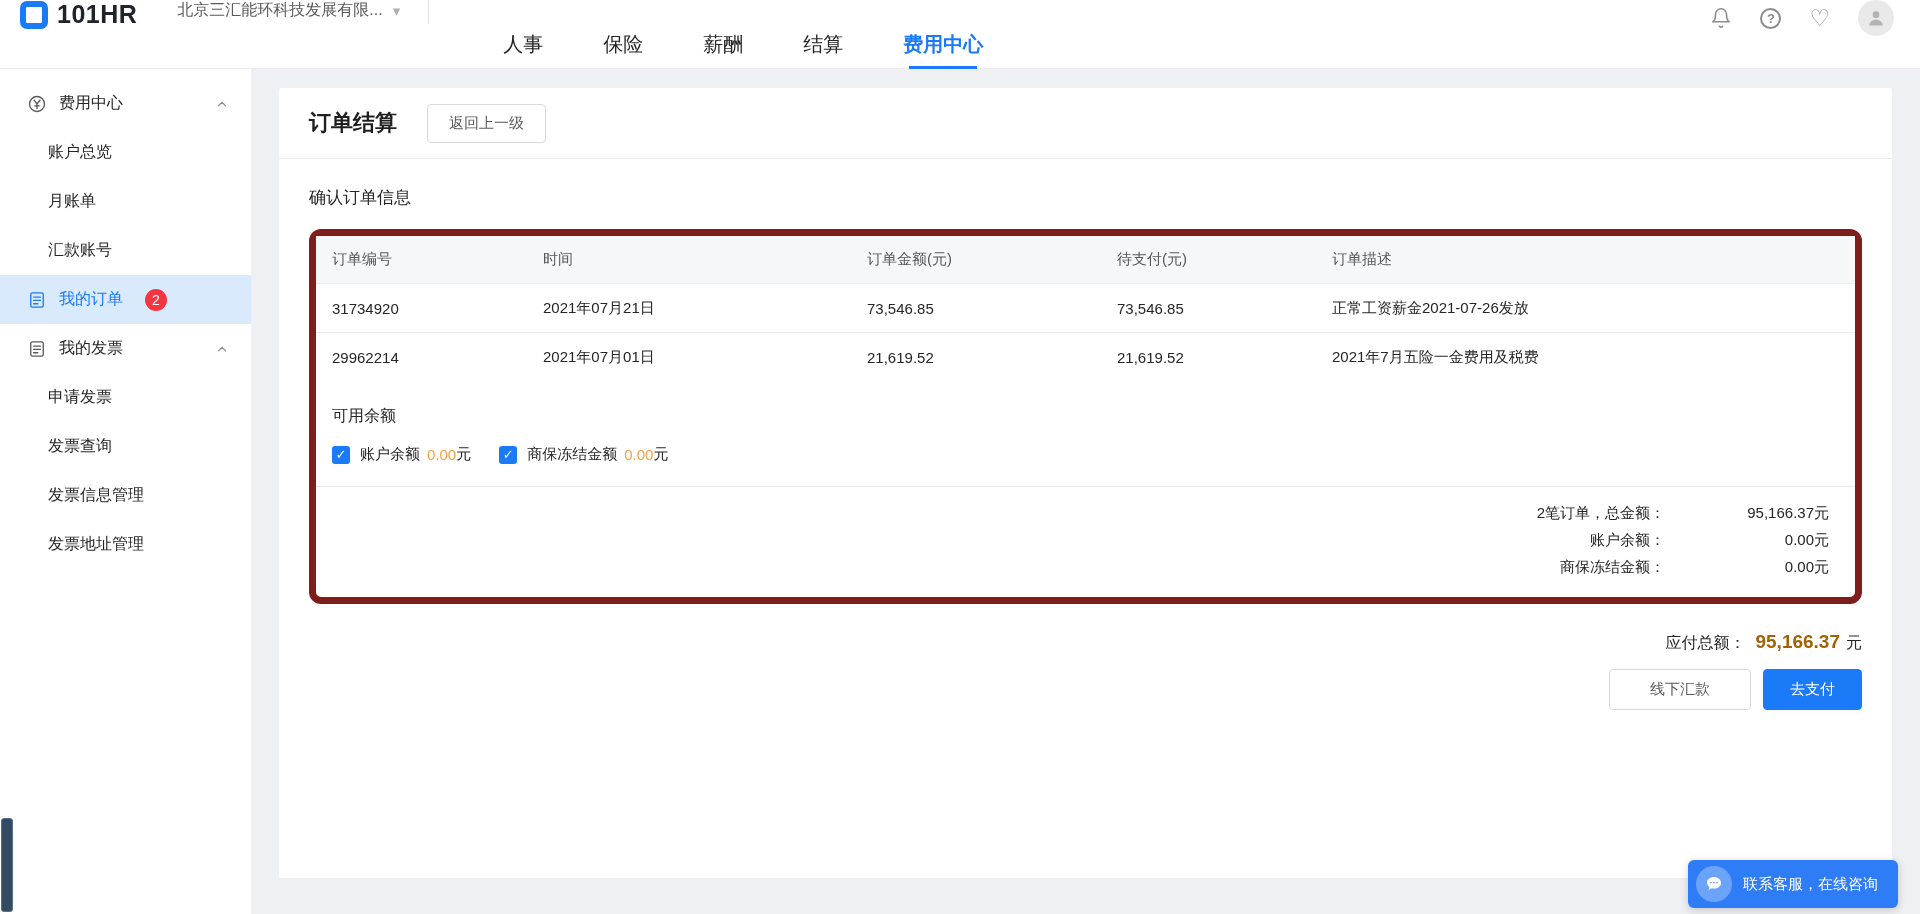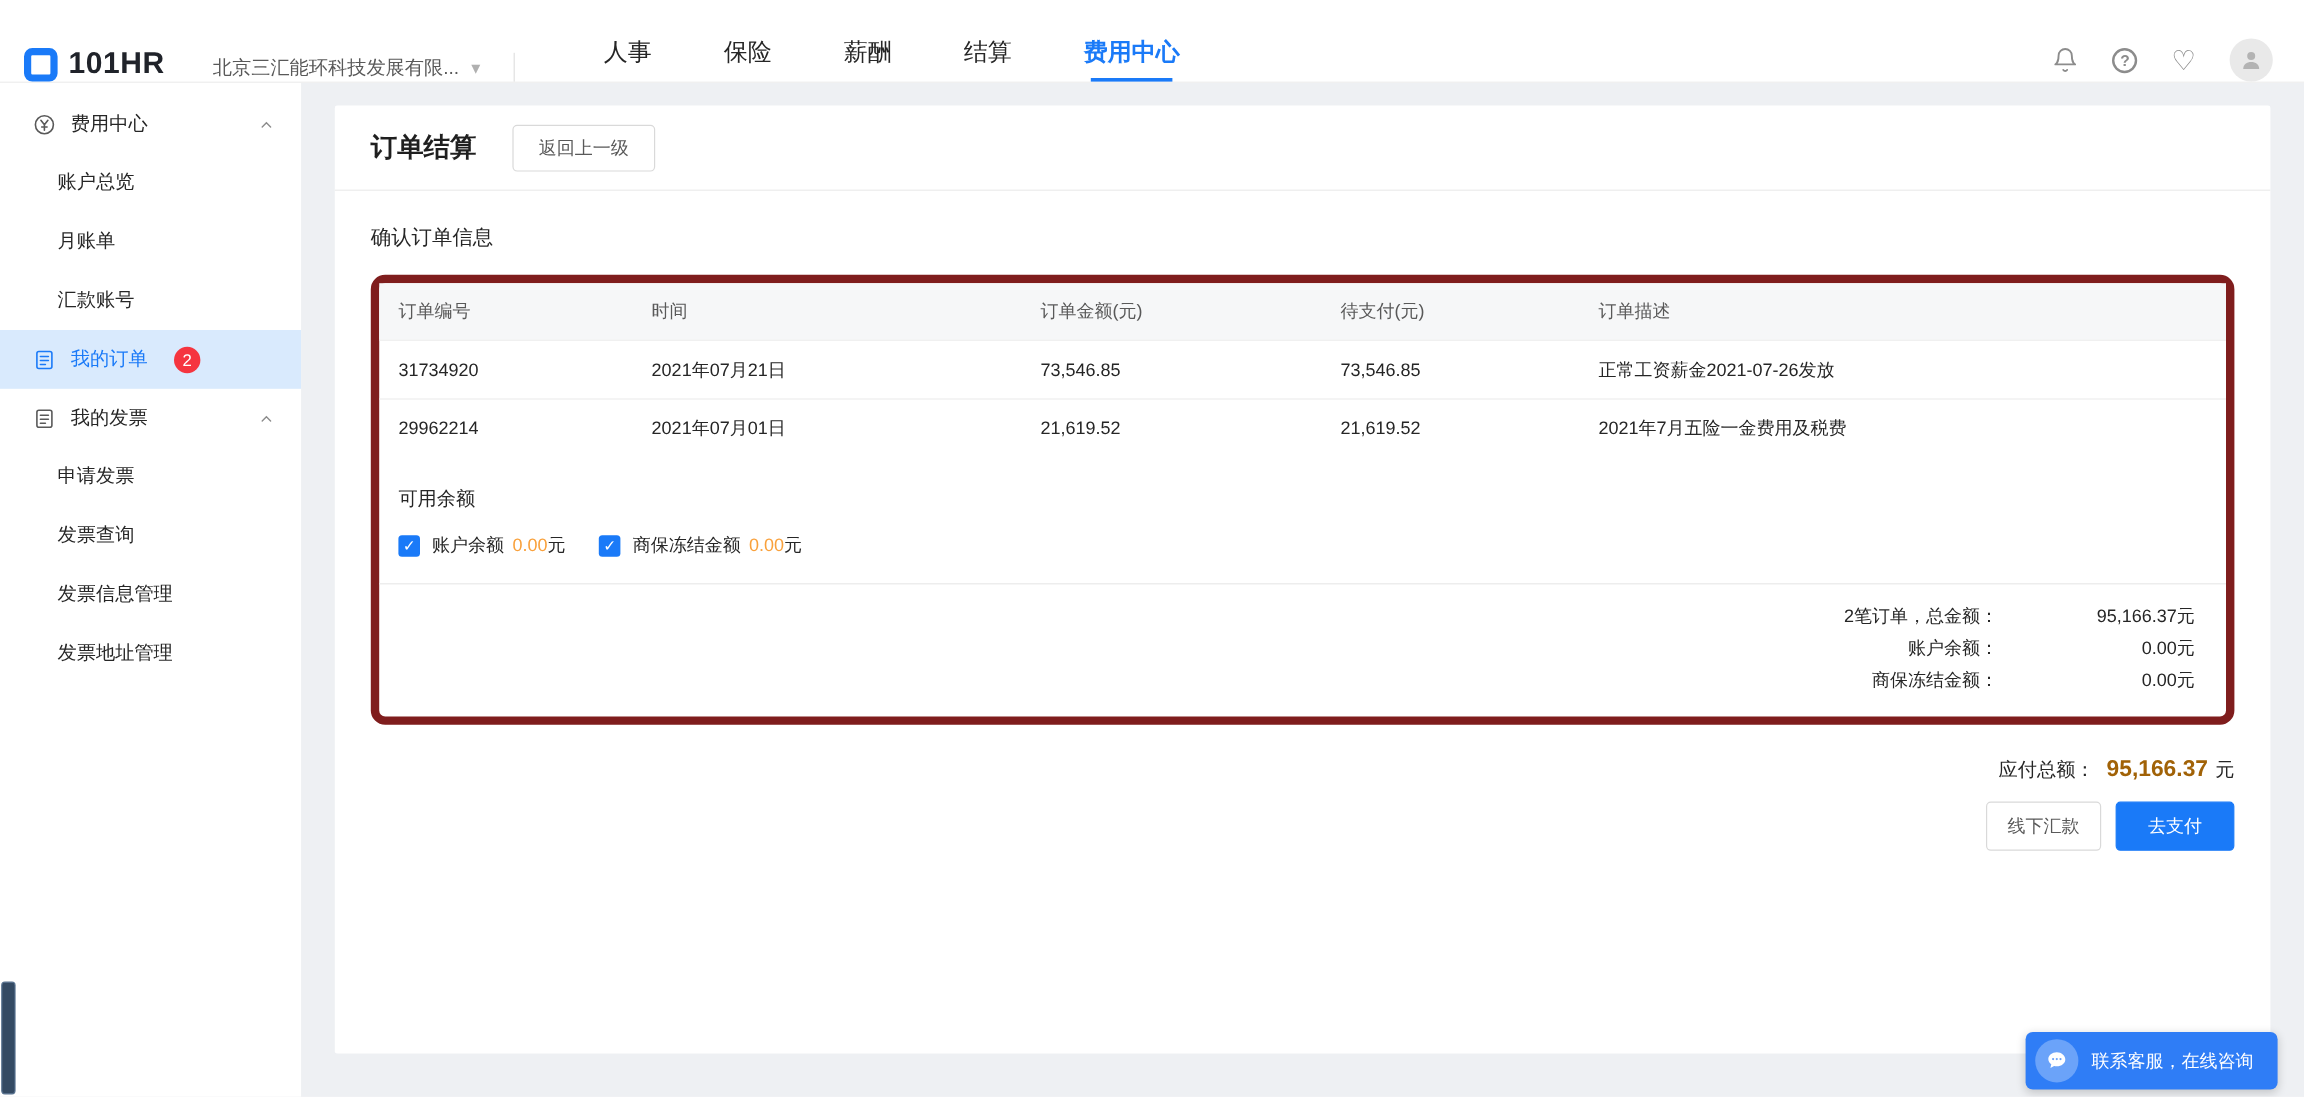--- a/index.html
+++ b/index.html
@@ -1,20 +1,20 @@
 <!DOCTYPE html>
 <html><head>
 <meta charset="utf-8">
 <style>
   * { box-sizing: border-box; margin: 0; padding: 0; }
   html,body { width:1920px; height:914px; overflow:hidden; }
   body { font-family:"Liberation Sans","DejaVu Sans",sans-serif; background:#eef0f3; position:relative; color:#262626; }
 
   
-  .navbar { position:absolute; top:0; left:0; right:0; height:69px; background:#fff; border-bottom:1px solid #ededed; display:flex; align-items:flex-end; z-index:10; }
+  .navbar { position:absolute; top:0; left:0; right:0; height:69px; background:#fff; border-bottom:1px solid #ededed; display:flex; align-items:flex-start; z-index:10; }
   .logo { display:flex; align-items:center; gap:9px; margin-left:20px; cursor:pointer; }
   .logo-mark { width:28px; height:28px; border:6px solid #1a7af8; border-radius:7px; }
   .logo-text { font-size:25px; font-weight:800; color:#20232a; letter-spacing:0.5px; }
   .company { margin-left:40px; display:flex; align-items:center; gap:10px; font-size:16px; color:#595959; cursor:pointer; }
   .caret::after { content:"▾"; color:#b0b0b0; font-size:15px; }
   .nav-divider { width:1px; height:24px; background:#e0e0e0; margin:0 28px; }
   .tabs { display:flex; height:69px; margin-left:16px; }
   .tab { position:relative; display:flex; align-items:center; padding:0 30px; font-size:20px; color:#262626; text-decoration:none; cursor:pointer;margin-top:20px; }
   .tab.active { color:#1a7af8; font-weight:700; }
   .tab.active::after { content:""; position:absolute; left:50%; bottom:0; transform:translateX(-50%); width:68px; height:3px; background:#1a7af8; }
@@ -61,21 +61,21 @@
   .amount-orange { color:#f9a13c; margin-left:7px; }
 
   .summary { border-top:1px solid #e9e9e9; padding:17px 26px 20px; display:flex; flex-direction:column; gap:8px; align-items:flex-end; font-size:15px; color:#262626; }
   .summary-line { display:flex; align-items:flex-start;gap:14px; }
   .summary-value { width:150px; text-align:right; }
 
   .payable-line { display:flex; justify-content:flex-end; align-items:baseline; margin-top:27px; font-size:16px; color:#262626; }
   .payable-amount { color:#a16207; font-weight:700; font-size:19px; margin:0 6px 0 10px; }
   .actions { display:flex; justify-content:flex-end; gap:12px; margin-top:15px; }
   .btn-primary { background:#1a7af8; border:1px solid #1a7af8; color:#fff; border-radius:4px; font-size:15px; padding:10px 26px; cursor:pointer; font-family:inherit; }
-  .actions .btn-outline { padding:10px 17px; }
+  .actions .btn-outline { padding:10px 40px; }
 
   
   .chat-fab { position:absolute; right:22px; bottom:6px; height:48px; background:#2f7df6; border-radius:6px; display:flex; align-items:center; color:#fff; font-size:15px; padding:0 20px 0 8px; gap:11px; cursor:pointer; z-index:20; box-shadow:0 2px 8px rgba(0,0,0,0.18); }
   .chat-icon { width:36px; height:36px; border-radius:50%; background:#6ba3f9; display:flex; align-items:center; justify-content:center; }
 
   
   .left-scrollbar { position:absolute; left:1px; top:818px; width:12px; height:94px; background:#344a63; border:1px solid #56708e; border-radius:3px; z-index:30; cursor:grab; }
 </style>
 </head>
 <body>

